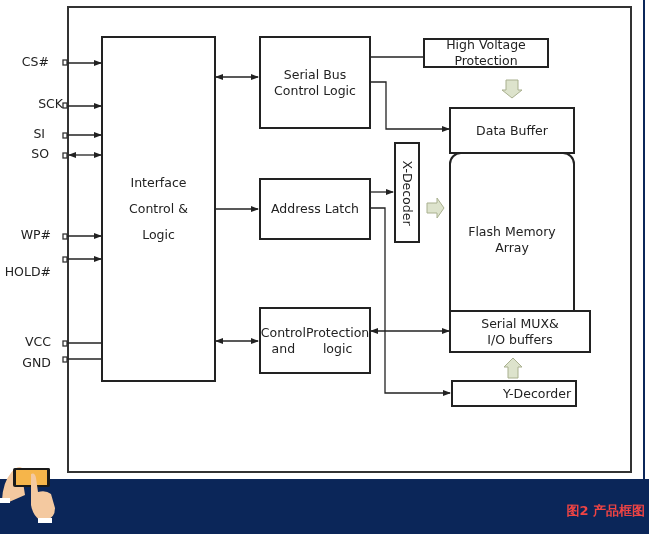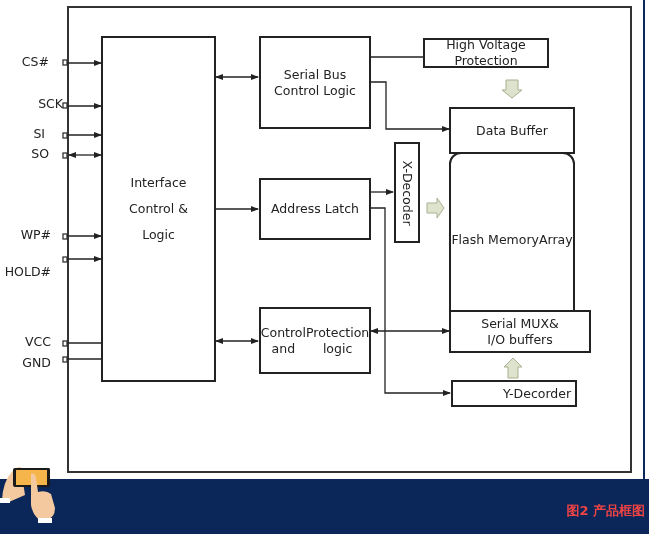--- a/index.html
+++ b/index.html
@@ -127,21 +127,21 @@
 
 <div class="blk" style="left:423px;top:38px;width:126px;height:30px;flex-direction:column;">
   <span>High Voltage</span>
   <span>Protection</span>
 </div>
 
 <div class="blk" style="left:449px;top:107px;width:126px;height:47px;">
   <span>Data Buffer</span>
 </div>
 
-<div class="blk" style="left:449px;top:152px;width:126px;height:176px;border-radius:12px;">
+<div class="blk" style="left:449px;top:152px;width:126px;height:176px;flex-direction:column;border-radius:12px;">
   <span>Flash Memory</span>
   <span>Array</span>
 </div>
 
 <div class="blk" style="left:449px;top:310px;width:142px;height:43px;flex-direction:column;">
   <span>Serial MUX&amp;</span>
   <span>I/O buffers</span>
 </div>
 
 <div class="blk" style="left:451px;top:380px;width:126px;height:27px;padding-left:46px;">

